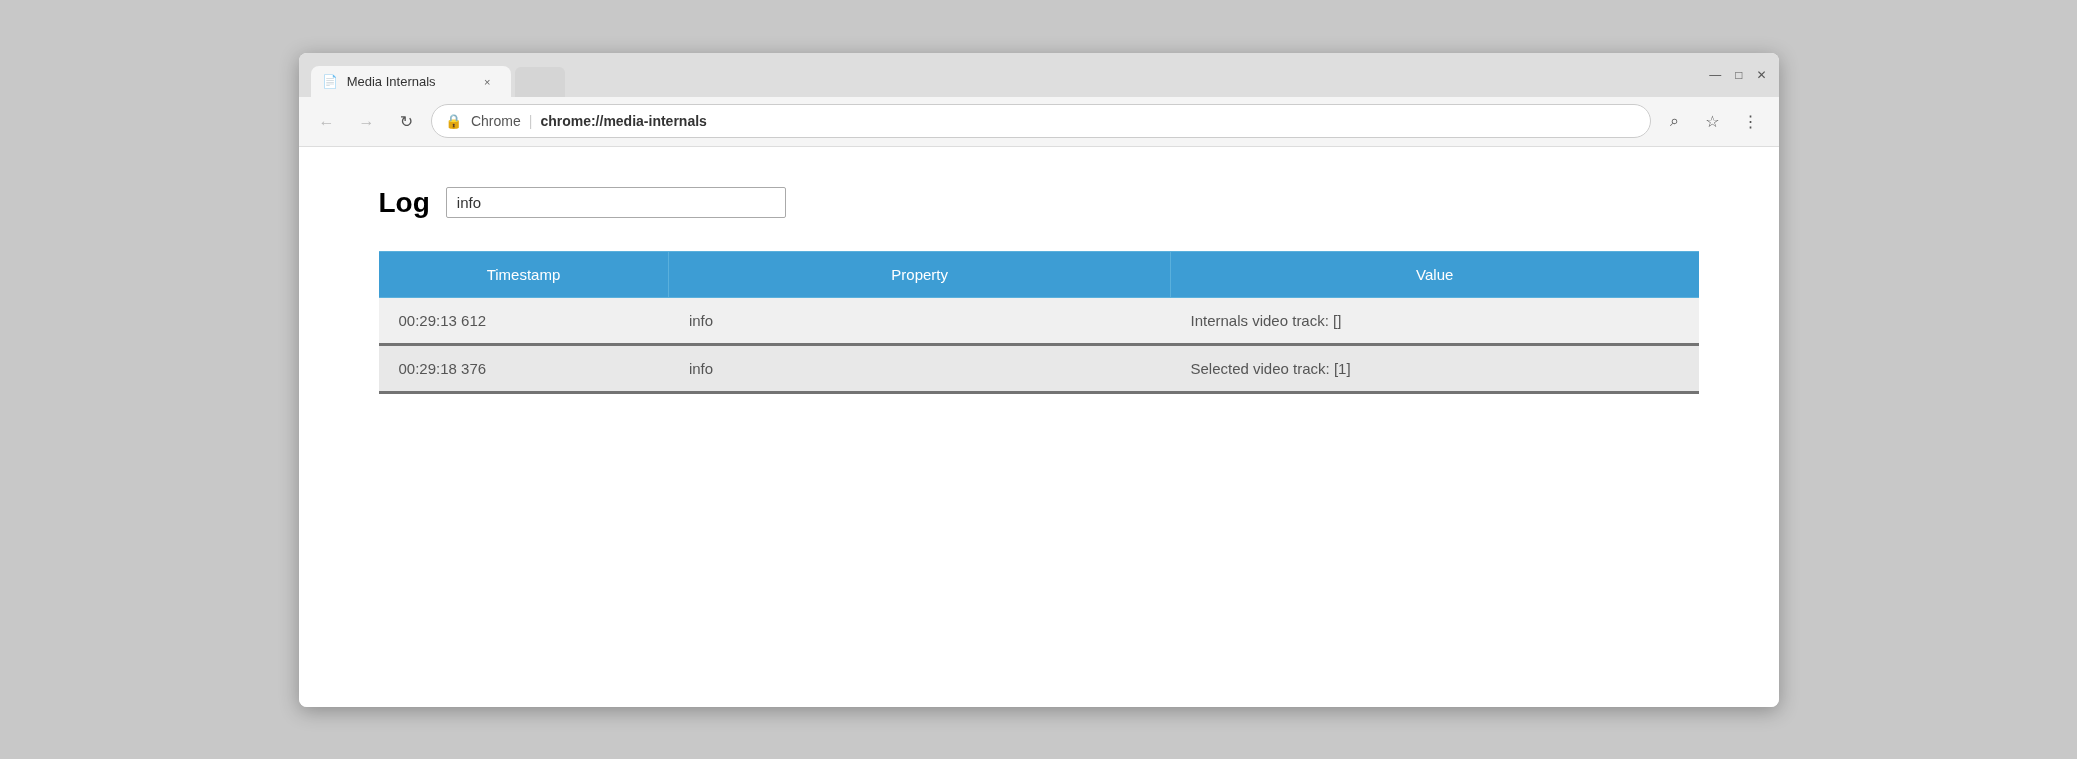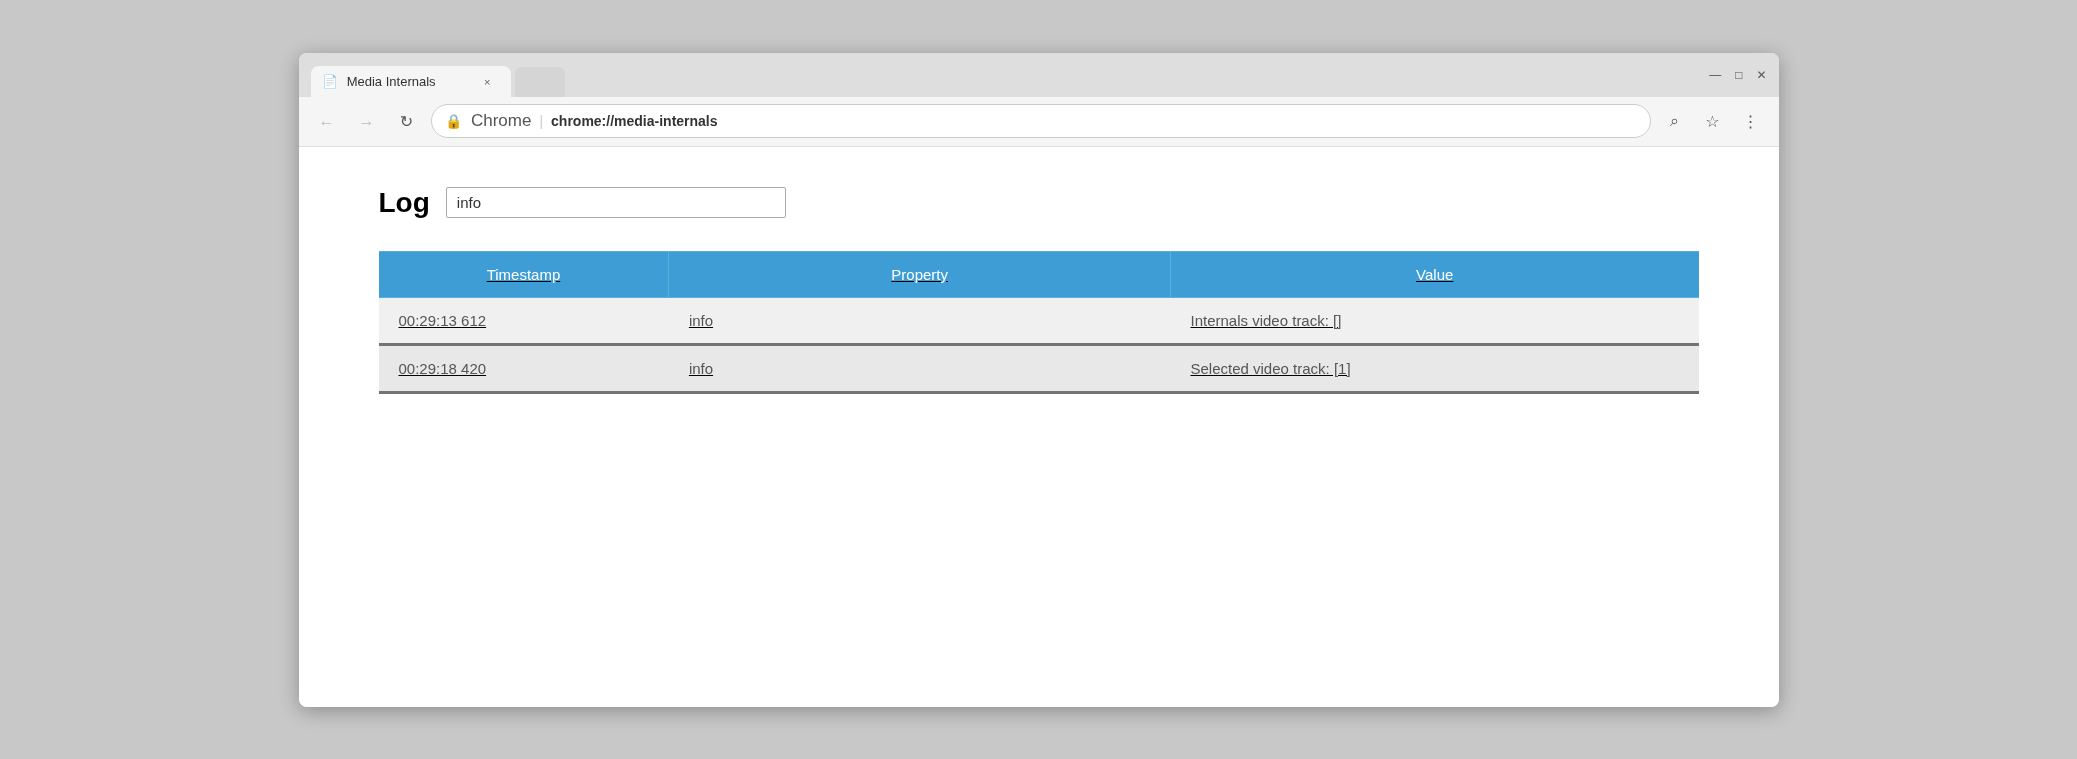--- a/index.html
+++ b/index.html
@@ -191,21 +191,20 @@
       color: #333;
       width: 340px;
       outline: none;
     }
 
     
     .data-table {
       width: 100%;
       border-collapse: collapse;
       font-size: 15px;
-      text-decoration: underline;
     }
 
     .data-table thead tr th {
       background: #3d9dd4;
       color: #fff;
       font-weight: 400;
       padding: 14px 20px;
       text-align: center;
       border: 1px solid #5ab0dc;
     }
@@ -270,21 +269,21 @@
     </button>
     <button class="nav-btn disabled">
       <span>→</span>
     </button>
     <button class="nav-btn">
       <span>↻</span>
     </button>
 
     <div class="address-bar-container">
       <span class="address-bar-icon">🔒</span>
-      <span style="font-size:17px;color:#555;">Chrome</span>
+      <span style="font-size:14px;color:#555;">Chrome</span>
       <span style="color:#ccc;font-size:14px;">|</span>
       <input class="address-bar" type="text" value="chrome://media-internals" style="">
     </div>
 
     <div class="toolbar-actions">
       <button class="toolbar-action-btn">
         <span>⌕</span>
       </button>
       <button class="toolbar-action-btn">
         <span>☆</span>
@@ -310,21 +309,21 @@
           <th>Value</th>
         </tr>
       </thead>
       <tbody id="table-body">
       <tr>
             <td>00:29:13 612</td>
             <td>info</td>
             <td>Internals video track: []</td>
           </tr>
           <tr>
-            <td>00:29:18 420</td>
+            <td>00:29:18 376</td>
             <td>info</td>
             <td>Selected video track: [1]</td>
           </tr>
         </tbody>
     </table>
 
   </div>
 </div>
 
 </body></html>

